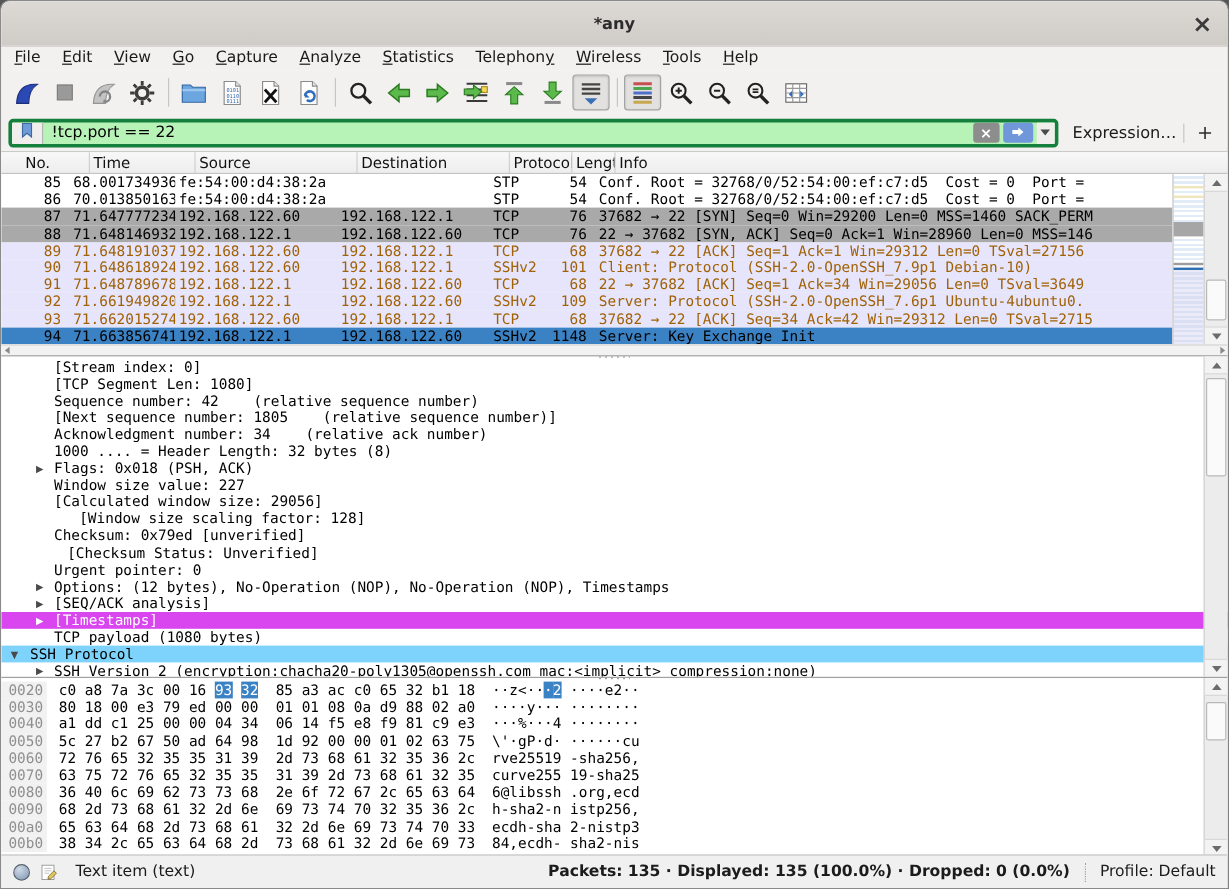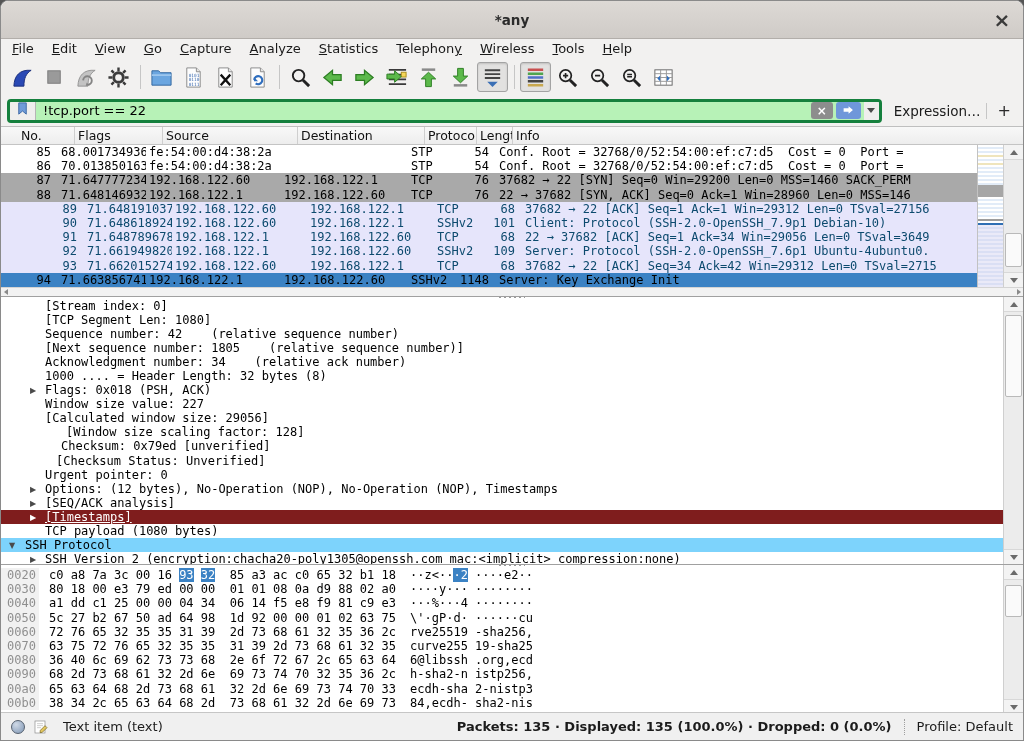--- a/index.html
+++ b/index.html
@@ -79,21 +79,21 @@
     height:18px; display:flex; background:linear-gradient(#f8f8f8,#ededed);
     border-bottom:1px solid #c4c4c4; font-size:12.5px; color:#111;
   }
   .hcell { border-right:1px solid #cfcfcf; padding-left:3px; line-height:17px; overflow:hidden; white-space:nowrap; flex:none; }
   .hcell.grow { flex:1; border-right:none; }
   .plist-body { position:absolute; top:18px; left:0; right:46px; bottom:9px; overflow:hidden;
     font-family:"DejaVu Sans Mono", monospace; font-size:12px; }
   .prow { display:flex; height:14.2px; line-height:14.2px; white-space:pre; }
   .prow.r-plain { background:#fff; color:#000; }
   .prow.r-gray { background:#a9a9a9; color:#000; }
-  .prow.r-lav { background:#e6e5fb; color:#0c4a6e;padding-left:26px; }
+  .prow.r-lav { background:#e6e5fb; color:#a16207; }
   .prow.r-sel { background:#3b82c4; color:#000000; }
   .pcell { overflow:hidden; flex:none; padding-left:3px; }
   .pcell.num { text-align:right; padding-right:7px; padding-left:0; }
   .pcell.grow { flex:1; }
   .minimap {
     position:absolute; top:18px; right:20px; bottom:9px; width:26px;
     border-left:1px solid #c2c2c2;
     background:repeating-linear-gradient(#ffffff 0 2px, #e2ecf8 2px 4px);
   }
   .mm-mark { position:absolute; left:0; right:0; }
@@ -127,21 +127,21 @@
     border-top:1px solid #a0a0a0; overflow:hidden; padding-top:2px;
     font-family:"DejaVu Sans Mono", monospace; font-size:12px;
   }
   .splitter-handle {
     position:absolute; top:-2px; left:50%; width:26px; height:3px; margin-left:-13px;
     background:repeating-linear-gradient(90deg,#9a9a9a 0 2px, transparent 2px 5px);
   }
   .dline { height:14.05px; line-height:14.05px; white-space:pre; color:#000; }
   .dline .exp { display:inline-block; width:17px; font-family:"DejaVu Sans",sans-serif; font-size:8px; color:#4a4a4a; vertical-align:1px; padding-left:2px; }
   .dline.lvl0 .exp { width:18px; }
-  .dline.selected { background:#7f1d1d; color:#fff;text-decoration:underline; }
+  .dline.selected { background:#d946ef; color:#fff; }
   .dline.selected .exp { color:#fff; }
   .dline.band { background:#7dd3fc; }
   
   .hexpane {
     position:absolute; top:563px; left:0; right:0; height:150px; background:#fff;
     border-top:1px solid #a0a0a0; overflow:hidden; padding-top:3px;
     font-family:"DejaVu Sans Mono", monospace; font-size:12px; color:#000;
   }
   .hline { height:14.2px; line-height:14.2px; white-space:pre; }
   .hline .off { display:inline-block; width:38px; color:#8f8f8f; background:#f1f1f1; padding-left:6px; margin-right:10px; }
@@ -395,21 +395,21 @@
         </div>
     </div>
     <div class="expression-label">Expression…</div>
     <div class="filter-sep"></div>
     <div class="add-filter-btn">+</div>
   </div>
 
   <div class="plist">
     <div class="plist-header">
         <div class="hcell" style="width: 57px; margin-left: 17px;">No.</div>
-        <div class="hcell" style="width: 88px;">Flags</div>
+        <div class="hcell" style="width: 88px;">Time</div>
         <div class="hcell" style="width: 135px;">Source</div>
         <div class="hcell" style="width: 127px;">Destination</div>
         <div class="hcell" style="width: 52px;">Protocol</div>
         <div class="hcell" style="width: 36px;">Length</div>
         <div class="hcell grow">Info</div>
       </div>
     <div class="plist-body">
         <div class="prow r-plain"><div class="pcell num" style="width: 57px;">85</div><div class="pcell" style="width: 88px;">68.001734936</div><div class="pcell" style="width: 135px;">fe:54:00:d4:38:2a</div><div class="pcell" style="width: 127px;"></div><div class="pcell" style="width: 52px;">STP</div><div class="pcell num" style="width: 36px;">54</div><div class="pcell grow">Conf. Root = 32768/0/52:54:00:ef:c7:d5  Cost = 0  Port =</div></div>
         <div class="prow r-plain"><div class="pcell num" style="width: 57px;">86</div><div class="pcell" style="width: 88px;">70.013850163</div><div class="pcell" style="width: 135px;">fe:54:00:d4:38:2a</div><div class="pcell" style="width: 127px;"></div><div class="pcell" style="width: 52px;">STP</div><div class="pcell num" style="width: 36px;">54</div><div class="pcell grow">Conf. Root = 32768/0/52:54:00:ef:c7:d5  Cost = 0  Port =</div></div>
         <div class="prow r-gray"><div class="pcell num" style="width: 57px;">87</div><div class="pcell" style="width: 88px;">71.647777234</div><div class="pcell" style="width: 135px;">192.168.122.60</div><div class="pcell" style="width: 127px;">192.168.122.1</div><div class="pcell" style="width: 52px;">TCP</div><div class="pcell num" style="width: 36px;">76</div><div class="pcell grow">37682 → 22 [SYN] Seq=0 Win=29200 Len=0 MSS=1460 SACK_PERM</div></div>
@@ -462,21 +462,21 @@
   <div class="dline lvl2" style="padding-left: 44px;"><span class="txt">[Stream index: 0]</span></div>
       <div class="dline lvl2" style="padding-left: 44px;"><span class="txt">[TCP Segment Len: 1080]</span></div>
       <div class="dline lvl2" style="padding-left: 44px;"><span class="txt">Sequence number: 42    (relative sequence number)</span></div>
       <div class="dline lvl2" style="padding-left: 44px;"><span class="txt">[Next sequence number: 1805    (relative sequence number)]</span></div>
       <div class="dline lvl2" style="padding-left: 44px;"><span class="txt">Acknowledgment number: 34    (relative ack number)</span></div>
       <div class="dline lvl2" style="padding-left: 44px;"><span class="txt">1000 .... = Header Length: 32 bytes (8)</span></div>
       <div class="dline lvl1" style="padding-left: 27px;"><span class="exp">▶</span><span class="txt">Flags: 0x018 (PSH, ACK)</span></div>
       <div class="dline lvl2" style="padding-left: 44px;"><span class="txt">Window size value: 227</span></div>
       <div class="dline lvl2" style="padding-left: 44px;"><span class="txt">[Calculated window size: 29056]</span></div>
       <div class="dline lvl2" style="padding-left: 65px;"><span class="txt">[Window size scaling factor: 128]</span></div>
-      <div class="dline lvl2" style="padding-left: 60px;"><span class="txt">Checksum: 0x79ed [unverified]</span></div>
+      <div class="dline lvl2" style="padding-left: 44px;"><span class="txt">Checksum: 0x79ed [unverified]</span></div>
       <div class="dline lvl2" style="padding-left: 55px;"><span class="txt">[Checksum Status: Unverified]</span></div>
       <div class="dline lvl2" style="padding-left: 44px;"><span class="txt">Urgent pointer: 0</span></div>
       <div class="dline lvl1" style="padding-left: 27px;"><span class="exp">▶</span><span class="txt">Options: (12 bytes), No-Operation (NOP), No-Operation (NOP), Timestamps</span></div>
       <div class="dline lvl1" style="padding-left: 27px;"><span class="exp">▶</span><span class="txt">[SEQ/ACK analysis]</span></div>
       <div class="dline lvl1 selected" style="padding-left: 27px;"><span class="exp">▶</span><span class="txt">[Timestamps]</span></div>
       <div class="dline lvl2" style="padding-left: 44px;"><span class="txt">TCP payload (1080 bytes)</span></div>
       <div class="dline lvl0 band" style="padding-left: 6px;"><span class="exp">▼</span><span class="txt">SSH Protocol</span></div>
       <div class="dline lvl1" style="padding-left: 27px;"><span class="exp">▶</span><span class="txt">SSH Version 2 (encryption:chacha20-poly1305@openssh.com mac:&lt;implicit&gt; compression:none)</span></div>
     </div>
 

